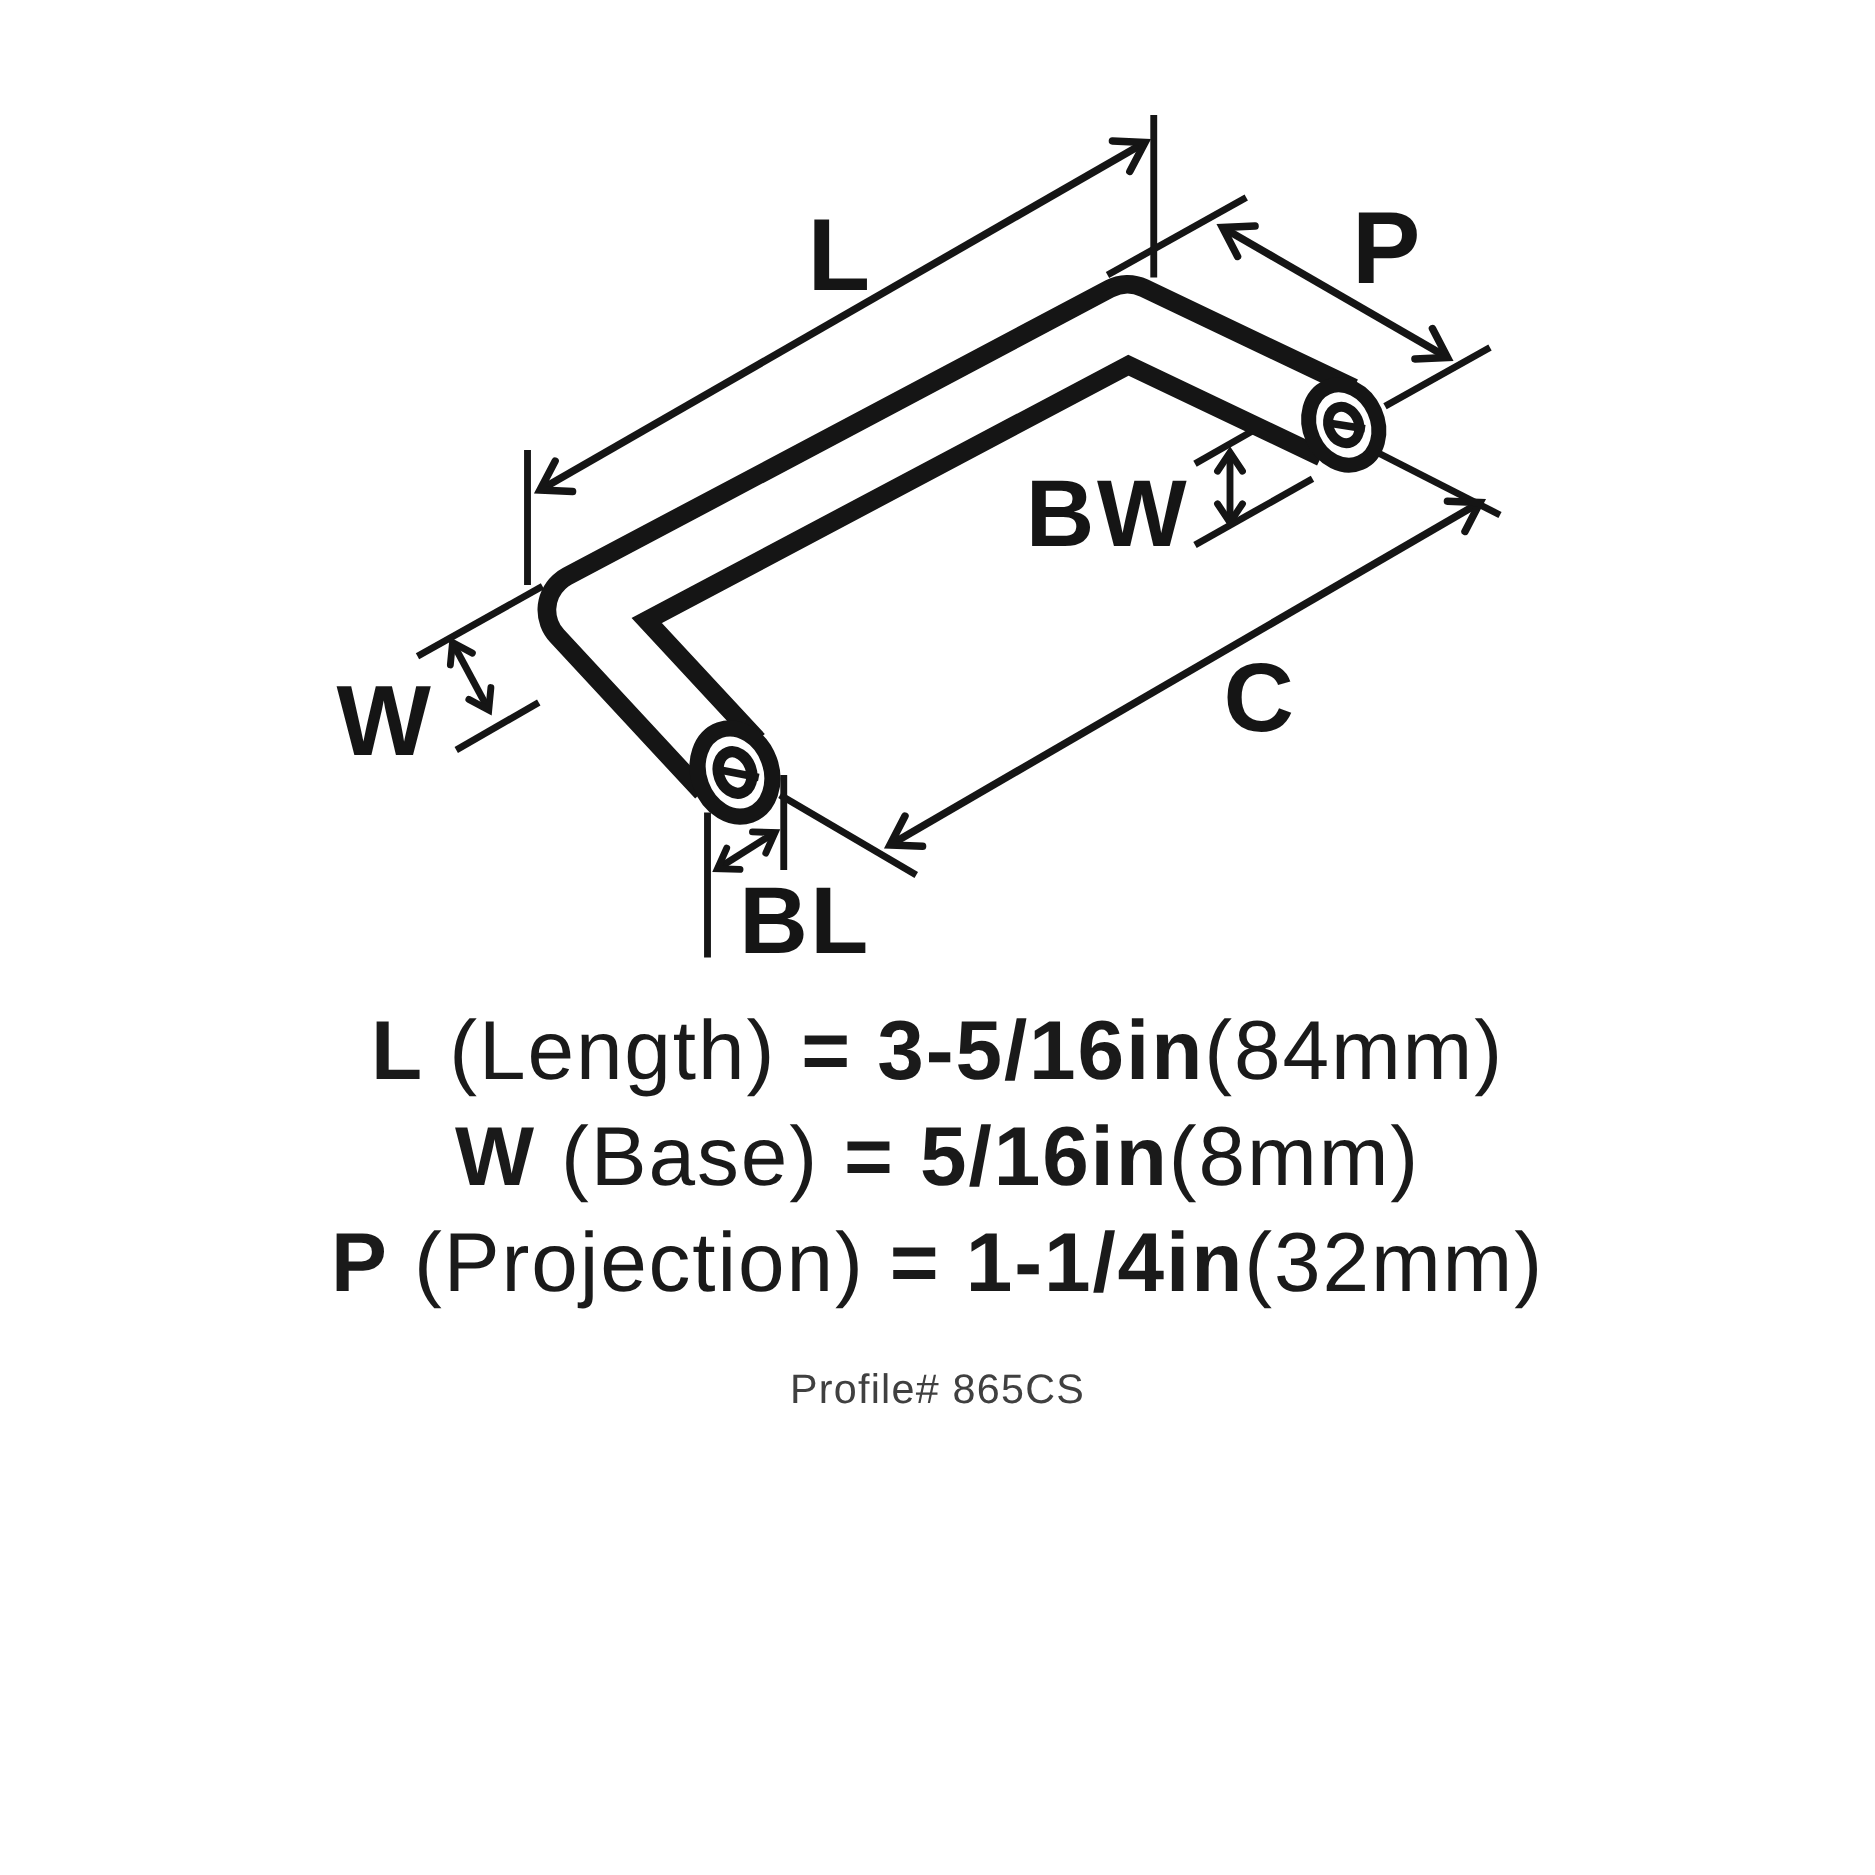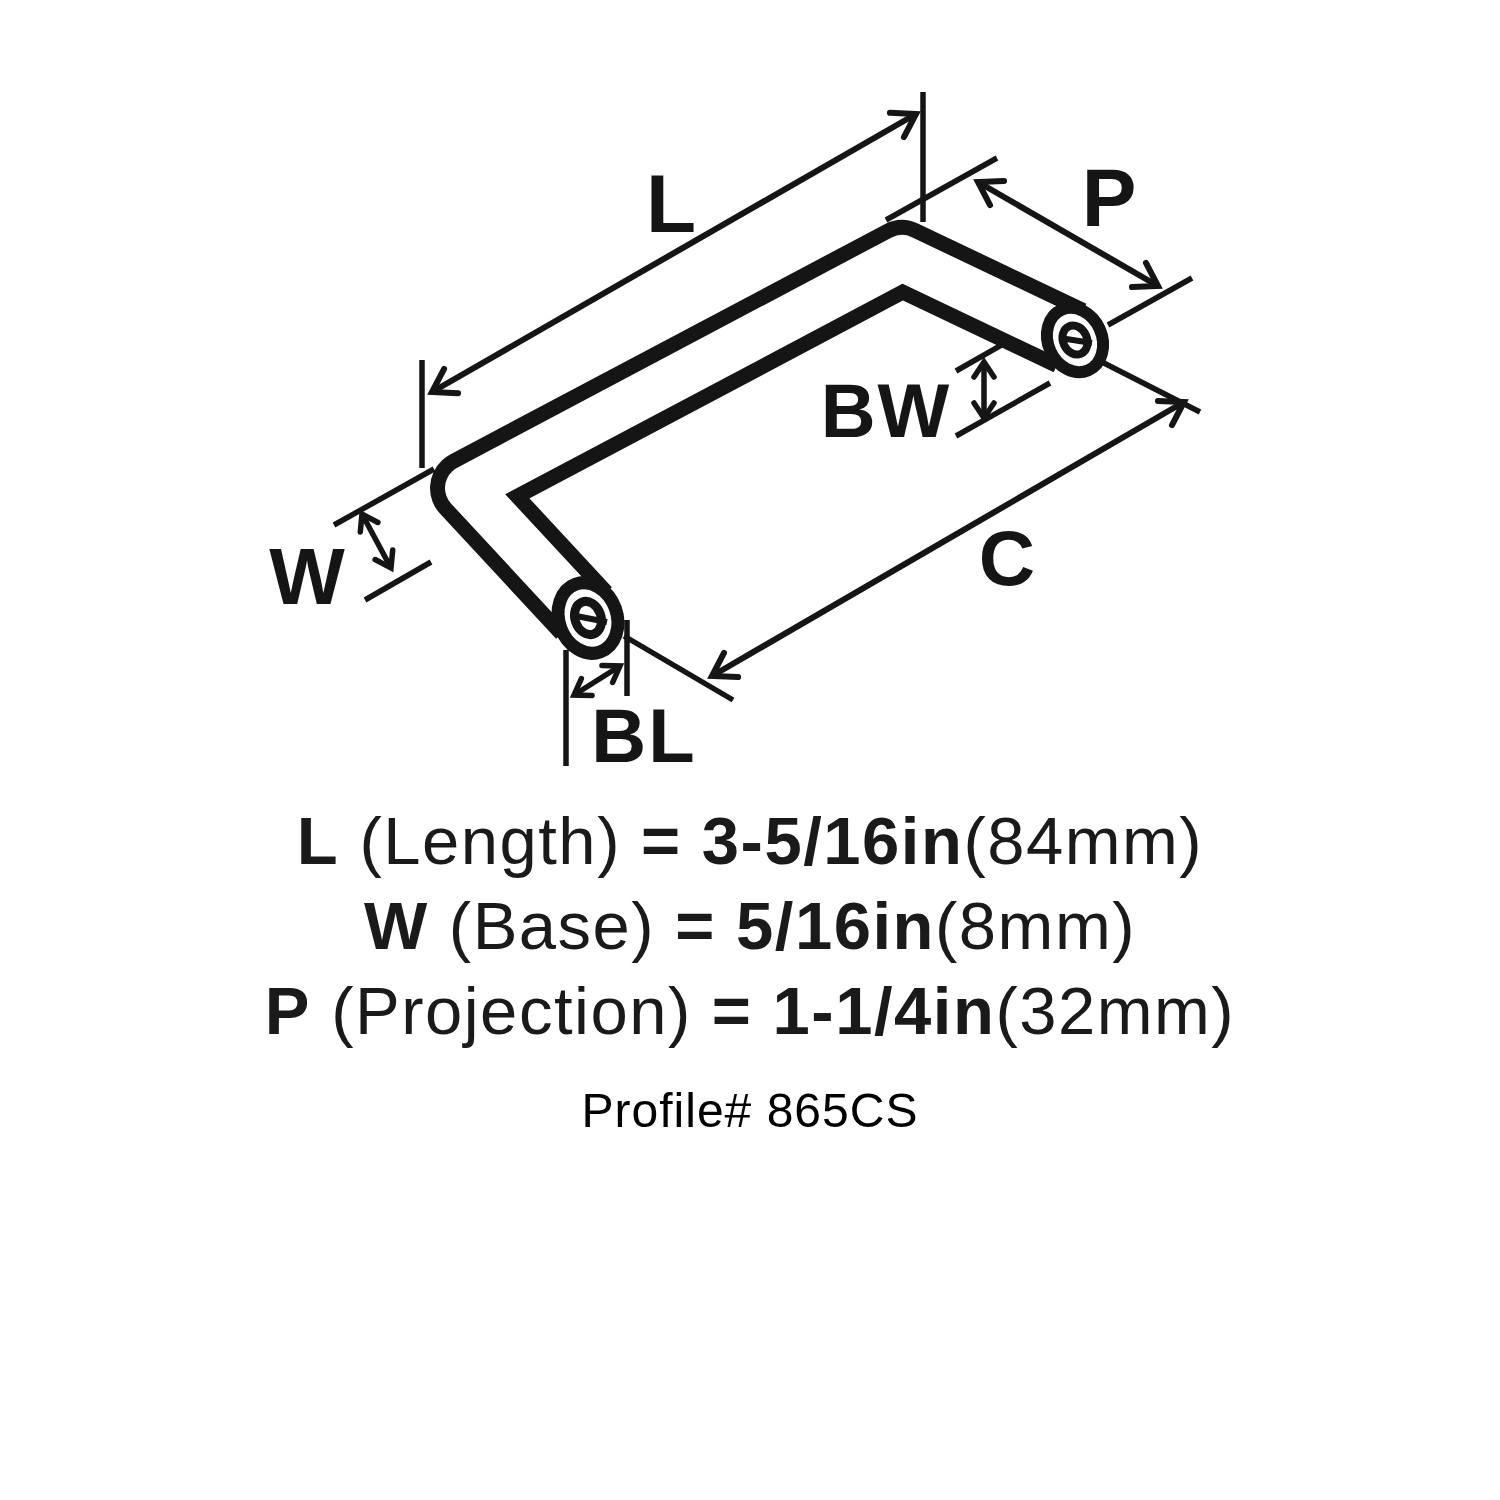--- a/index.html
+++ b/index.html
@@ -2,21 +2,21 @@
 <html><head>
 <meta charset="utf-8">
 <style>
   html,body{margin:0;padding:0;background:#ffffff;}
   body{width:1500px;height:1500px;position:relative;font-family:"Liberation Sans",sans-serif;color:#151515;overflow:hidden;}
   #diagram{position:absolute;left:0;top:0;}
   .dim-label{font-family:"Liberation Sans",sans-serif;font-weight:bold;fill:#151515;letter-spacing:2px;}
   #legend{position:absolute;left:0;top:798px;width:1500px;text-align:center;}
   .legend-row{font-size:67px;line-height:85px;letter-spacing:1.5px;white-space:nowrap;color:#1a1a1a;}
   .legend-row .b{font-weight:bold;}
-  #profile-line{margin-top:36px;font-size:48px;line-height:44px;color:#000000;letter-spacing:1px;}
+  #profile-line{margin-top:36px;font-size:33px;line-height:44px;color:#404040;letter-spacing:1px;}
 </style>
 </head>
 <body>
 
 <svg id="diagram" width="1500" height="840" viewBox="0 0 1500 840">
   <defs>
     <marker id="mA" refX="0" refY="0" markerWidth="60" markerHeight="60" orient="auto-start-reverse" markerUnits="userSpaceOnUse" overflow="visible">
       <path d="M-22,-14 L0,0 L-22,14" fill="none" stroke="#151515" stroke-width="6" stroke-linecap="round"></path>
     </marker>
     <marker id="mS" refX="0" refY="0" markerWidth="40" markerHeight="40" orient="auto-start-reverse" markerUnits="userSpaceOnUse" overflow="visible">

